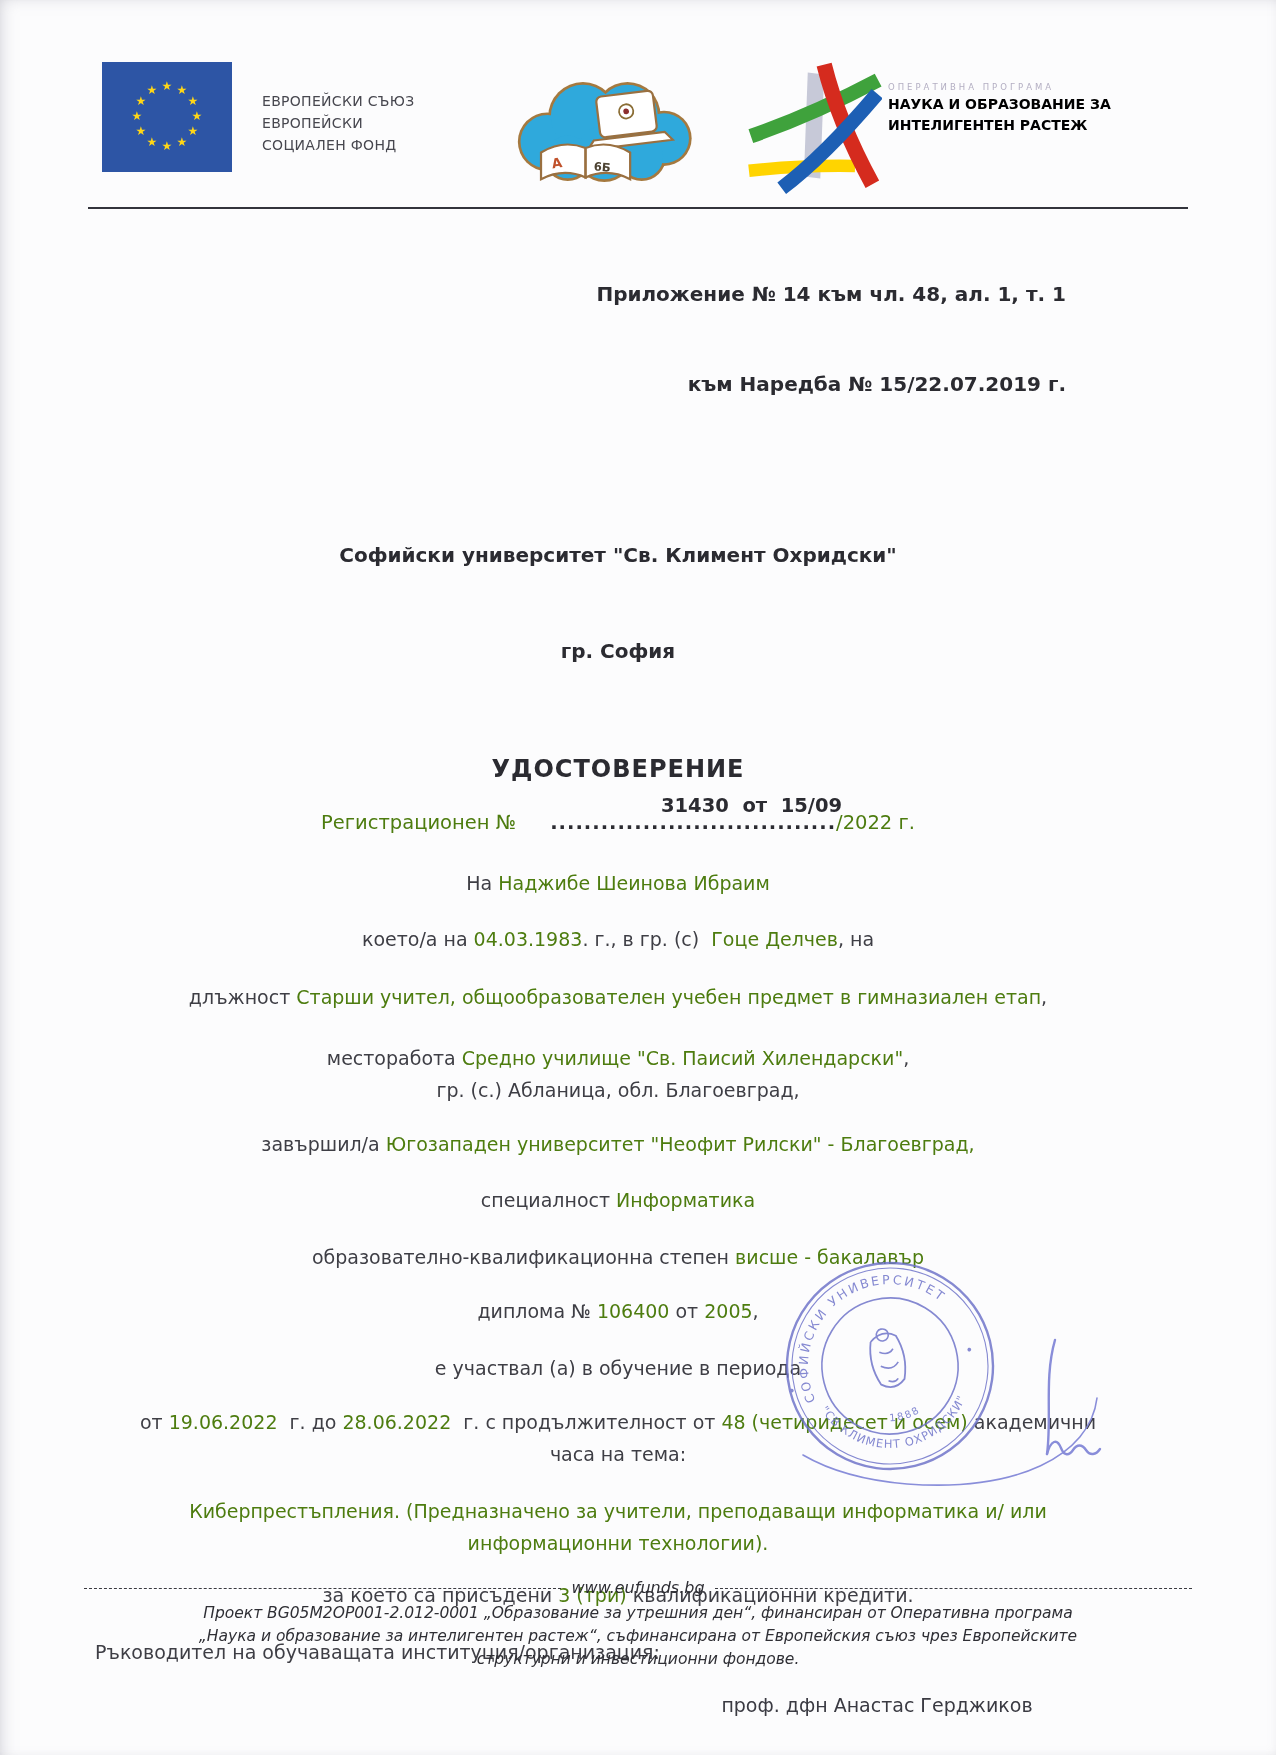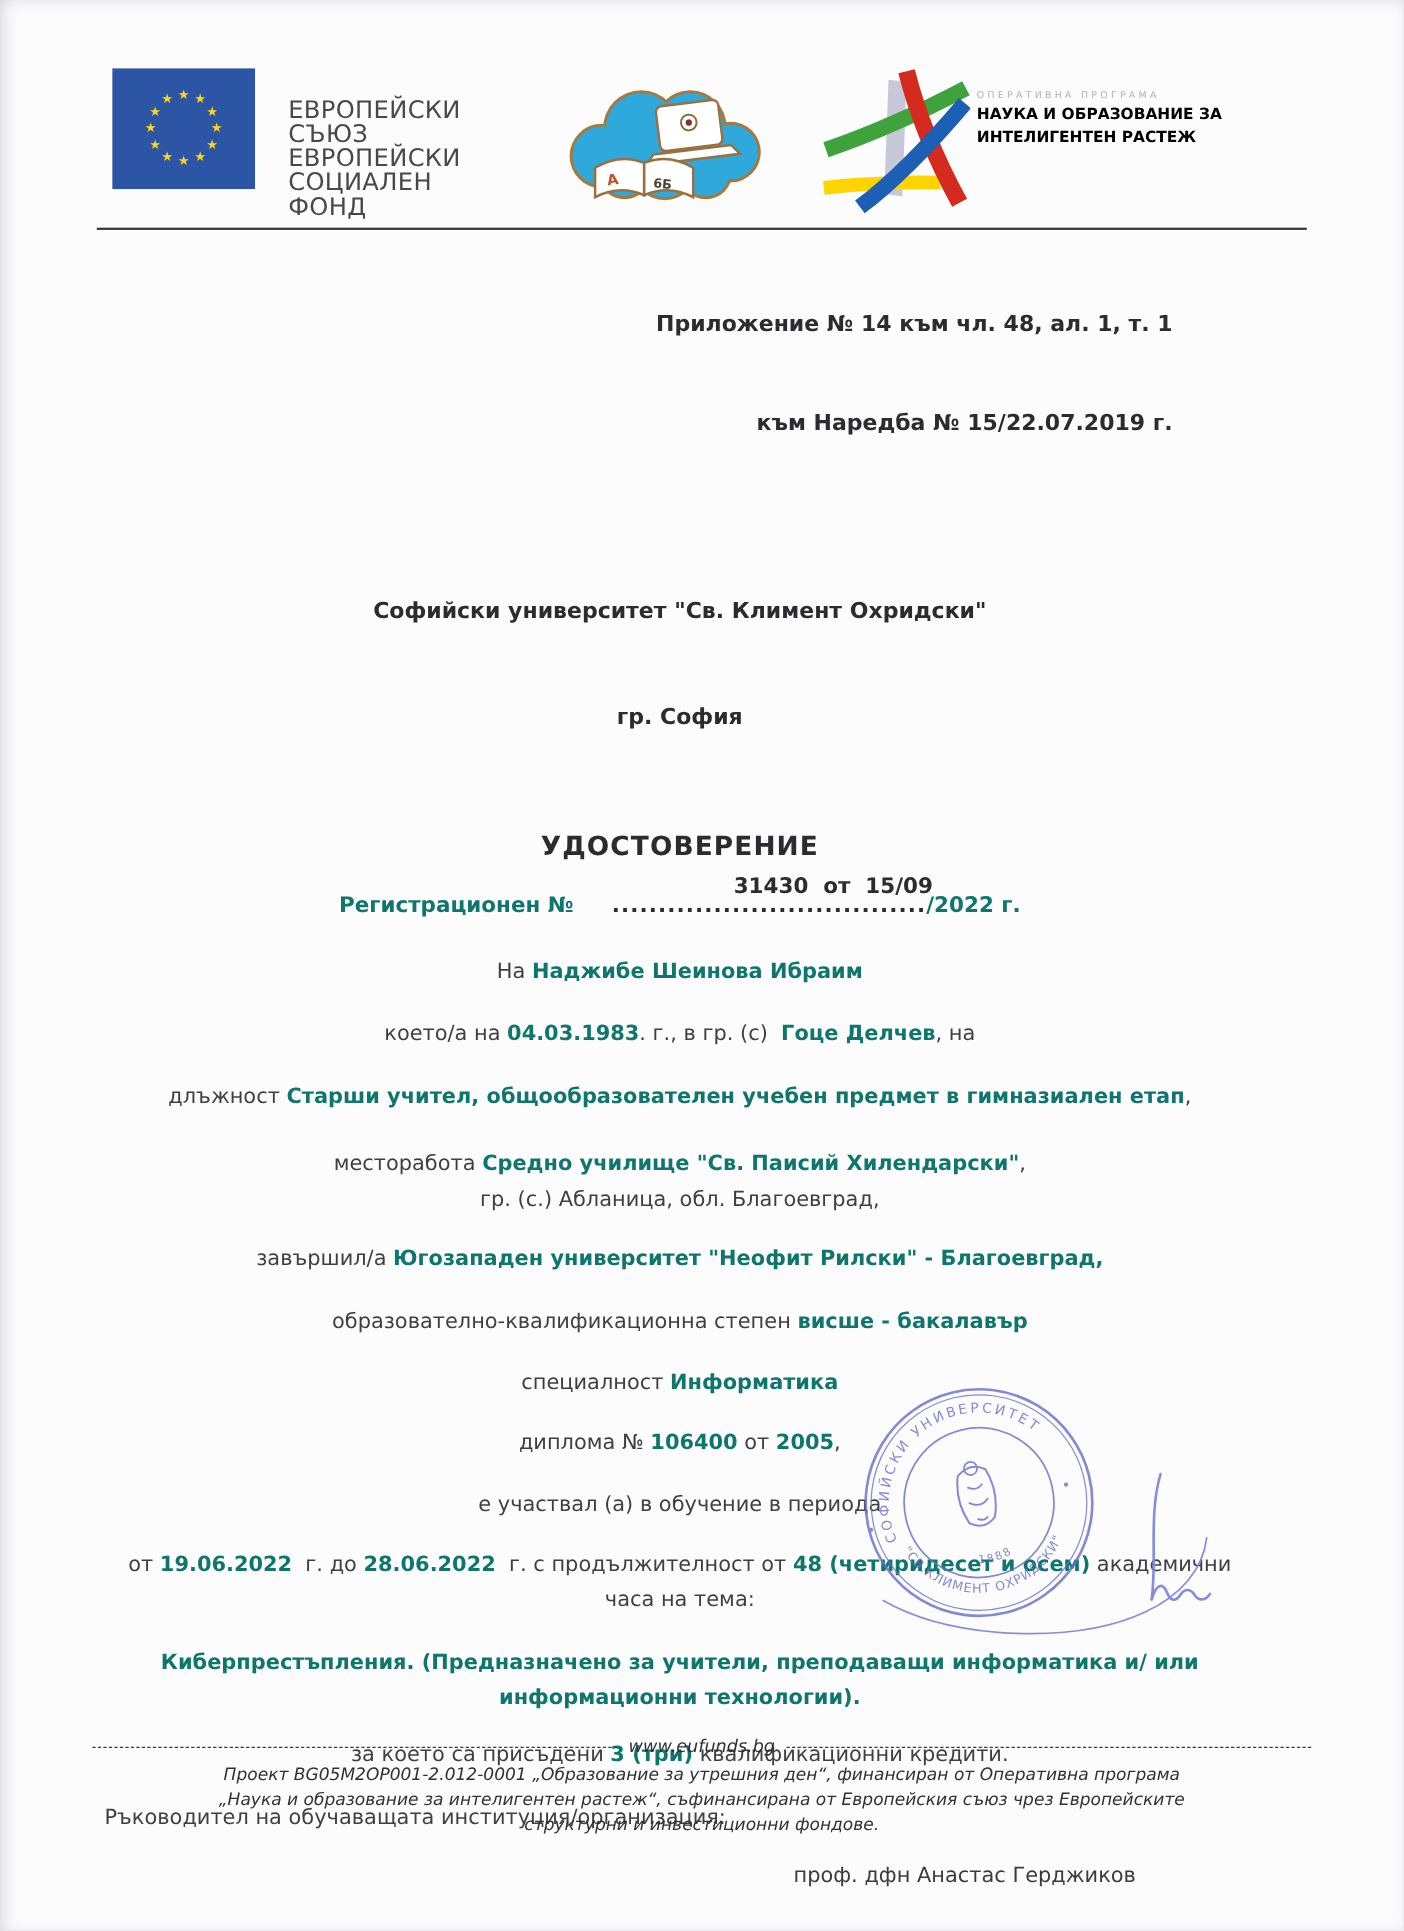--- a/index.html
+++ b/index.html
@@ -6,36 +6,36 @@
   .page{
     position:relative;width:1276px;height:1755px;margin:0 auto;
     background:#fcfcfd;overflow:hidden;
     font-family:"DejaVu Sans","Liberation Sans",sans-serif;
     color:#3e3e45;
     box-shadow:inset 10px 6px 18px -12px rgba(140,140,155,.5), inset -4px -4px 14px -10px rgba(140,140,155,.35);
   }
   
   .logo-row{display:flex;align-items:flex-start;height:150px;padding:50px 95px 0 102px;box-sizing:content-box;}
   .eu-flag{margin-top:12px;flex:0 0 auto;}
-  .eu-text{margin:40px 0 0 30px;font-size:22px;line-height:22px;color:#47474f;letter-spacing:.3px;width:170px;}
+  .eu-text{margin:40px 0 0 30px;font-size:14px;line-height:22px;color:#47474f;letter-spacing:.3px;width:170px;}
   .cloud-logo{margin:0 0 0 60px;flex:0 0 auto;}
   .noir-ribbons{margin:5px 0 0 50px;flex:0 0 auto;}
   .noir-text{margin:32px 0 0 6px;width:220px;}
   .noir-small{font-size:8.5px;letter-spacing:3px;color:#b3aec2;white-space:nowrap;}
   .noir-big{font-size:14px;font-weight:bold;color:#000000;line-height:18px;margin-top:3px;white-space:nowrap;}
   
   .rule{margin:7px 88px 0 88px;border-top:2.5px solid #33343c;}
   .appendix{margin-top:10px;padding-right:210px;text-align:right;font-weight:bold;font-size:20px;line-height:30px;color:#2b2b31;white-space:pre;}
   
   .content{padding:0 120px 0 80px;}
   .univ{margin-top:16px;text-align:center;font-weight:bold;font-size:20px;line-height:32px;color:#2b2b31;white-space:pre;}
   .doc-title{margin-top:24px;text-align:center;font-weight:bold;font-size:24px;letter-spacing:1px;color:#2b2b31;white-space:pre;}
   .line{text-align:center;white-space:pre;font-size:19px;line-height:23px;}
   .line2x{line-height:32px;}
-  .b{font-weight:bold;color:#0f766e;}
+  .b{font-weight:normal;color:#4d7c0f;}
   
   .reg{margin-top:28px;font-size:19.5px;}
   .dots-wrap{position:relative;display:inline-block;margin-left:28px;}
   .reg-filled{position:absolute;right:-6px;top:-17px;font-weight:bold;color:#2b2b31;white-space:pre;font-size:19.5px;}
   .reg-dots{font-weight:bold;letter-spacing:1px;color:#2b2b31;}
   
   .sig-row{display:flex;justify-content:space-between;align-items:flex-start;margin-top:32px;padding:0 210px 0 95px;white-space:pre;}
   .sig-label{font-size:19px;color:#3e3e45;padding-top:2px;}
   .sig-block{width:378px;text-align:center;}
   .sig-name{font-size:19px;color:#3a3a42;line-height:21px;margin-top:18px;}
@@ -149,23 +149,23 @@
     <div class="line" style="margin-top:38px;"><span>На </span><span class="b">Наджибе Шеинова Ибраим</span></div>
 
     <div class="line" style="margin-top:33px;"><span>което/а на </span><span class="b">04.03.1983</span><span>. г., в гр. (с)  </span><span class="b">Гоце Делчев</span><span>, на</span></div>
 
     <div class="line" style="margin-top:35px;"><span>длъжност </span><span class="b">Старши учител, общообразователен учебен предмет в гимназиален етап</span><span>,</span></div>
 
     <div class="line line2x" style="margin-top:33px;"><span>месторабота </span><span class="b">Средно училище "Св. Паисий Хилендарски"</span><span>,</span><br><span>гр. (с.) Абланица, обл. Благоевград,</span></div>
 
     <div class="line" style="margin-top:27px;"><span>завършил/а </span><span class="b">Югозападен университет "Неофит Рилски" - Благоевград,</span></div>
 
+    <div class="line" style="margin-top:33px;"><span>специалност </span><span class="b">Информатика</span></div>
+
     <div class="line" style="margin-top:34px;"><span>образователно-квалификационна степен </span><span class="b">висше - бакалавър</span></div>
-
-    <div class="line" style="margin-top:33px;"><span>специалност </span><span class="b">Информатика</span></div>
 
     <div class="line" style="margin-top:31px;"><span>диплома № </span><span class="b">106400</span><span> от </span><span class="b">2005</span><span>,</span></div>
 
     <div class="line" style="margin-top:34px;">е участвал (а) в обучение в периода</div>
 
     <div class="line line2x" style="margin-top:26px;"><span>от </span><span class="b">19.06.2022</span><span>  г. до </span><span class="b">28.06.2022</span><span>  г. с продължителност от </span><span class="b">48 (четиридесет и осем)</span><span> академични</span><br><span>часа на тема:</span></div>
 
     <div class="line line2x b" style="margin-top:25px;"><span>Киберпрестъпления. (Предназначено за учители, преподаващи информатика и/ или</span><br><span>информационни технологии).</span></div>
 
     <div class="line" style="margin-top:25px;"><span>за което са присъдени </span><span class="b">3 (три)</span><span> квалификационни кредити.</span></div>

